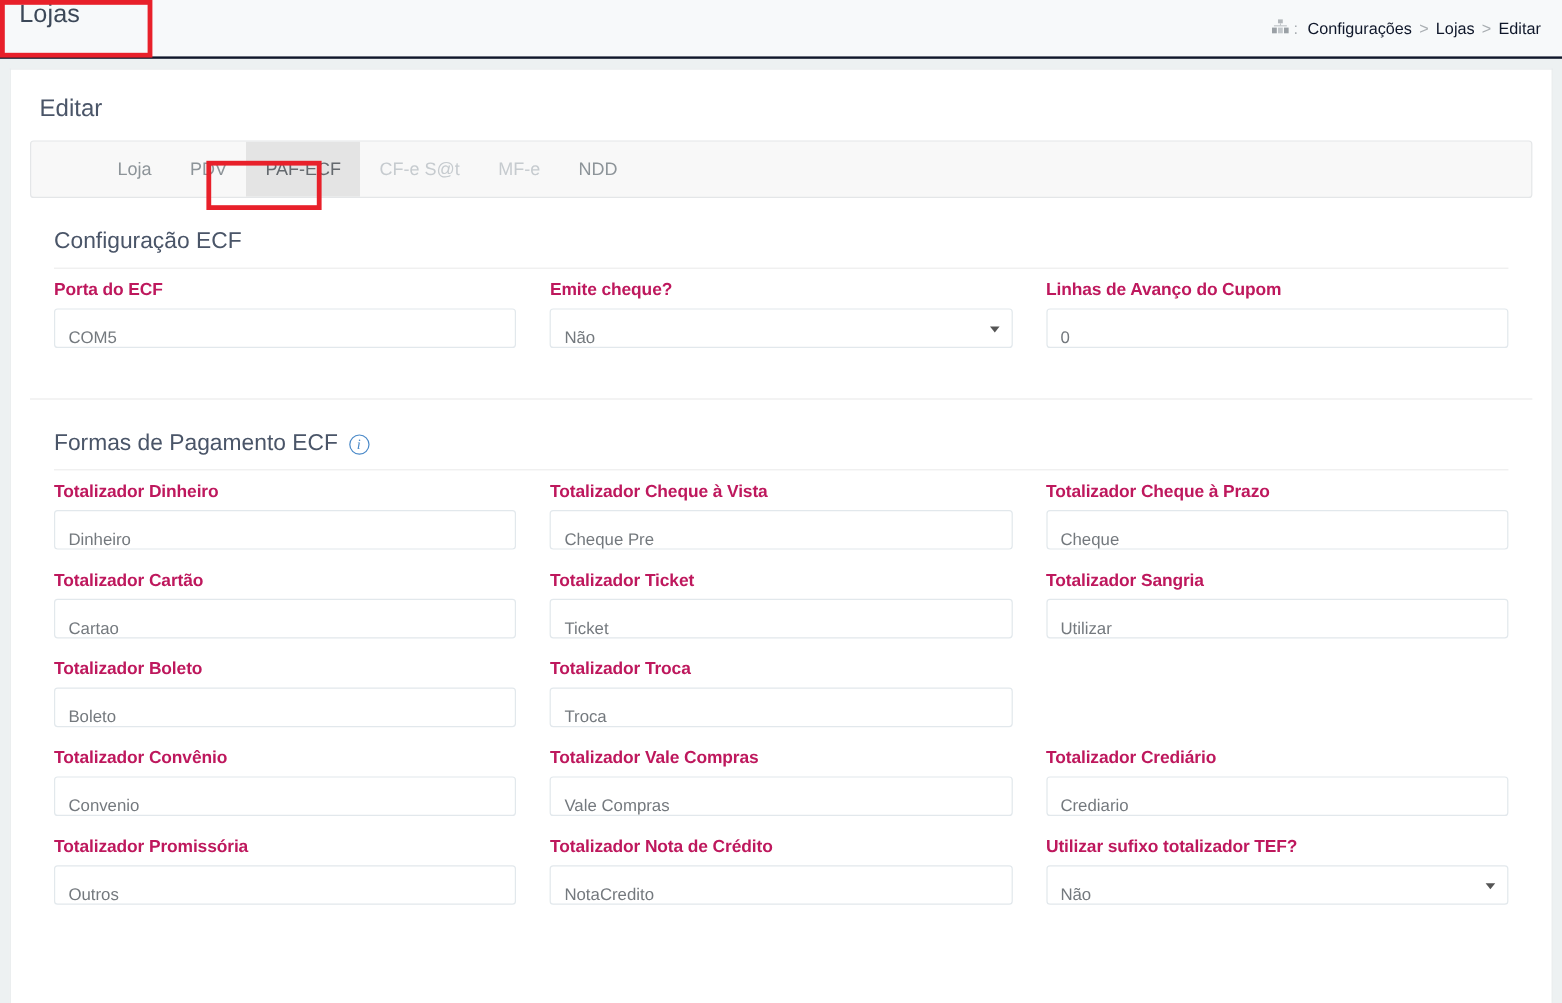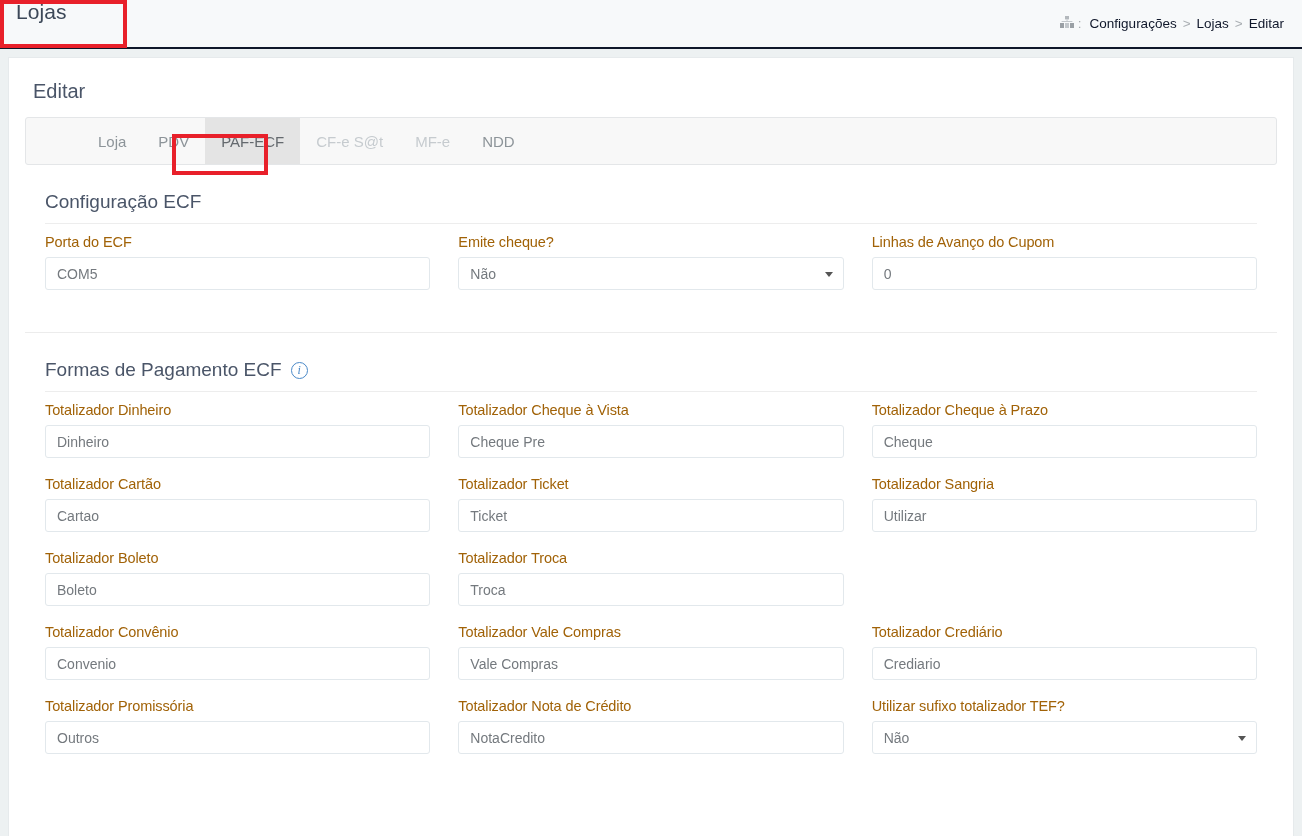--- a/index.html
+++ b/index.html
@@ -141,33 +141,33 @@
   
   .row {
     display: grid;
     grid-template-columns: 1fr 1fr 1fr;
     column-gap: 28px;
   }
   .field { padding-bottom: 18px; }
   .field label {
     display: block;
     font-size: 14.5px;
-    font-weight: normal;
-    color: #a16207;
+    font-weight: bold;
+    color: #be185d;
     margin-bottom: 7px;
     letter-spacing: -.1px;
   }
   .control {
     position: relative;
     height: 33px;
     border: 1px solid #e2e8ec;
     border-radius: 3px;
     background: #fff;
     display: flex;
-    align-items: center;
+    align-items: flex-end;
     padding: 0 11px;
     font-size: 14px;
     color: #74797e;
     cursor: text;
   }
   .control.select { cursor: pointer; padding-right: 26px; }
   .caret {
     position: absolute;
     right: 10px;
     top: 50%;

